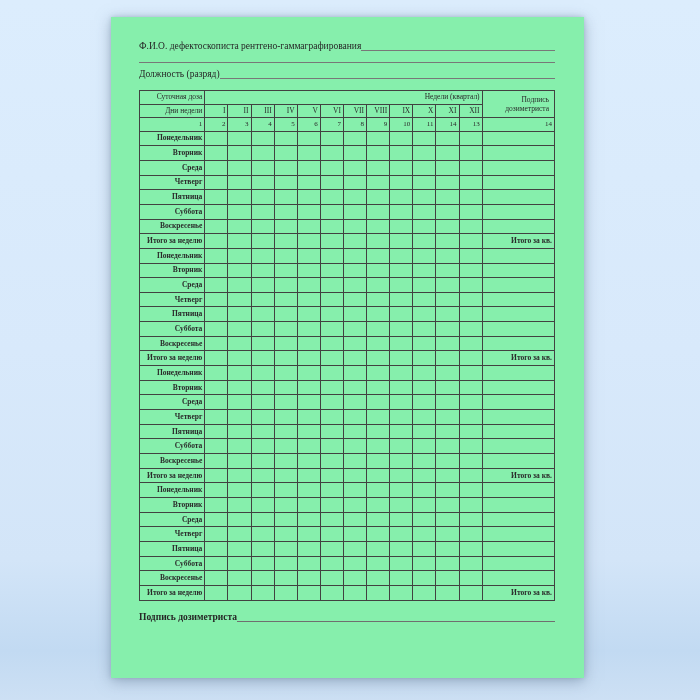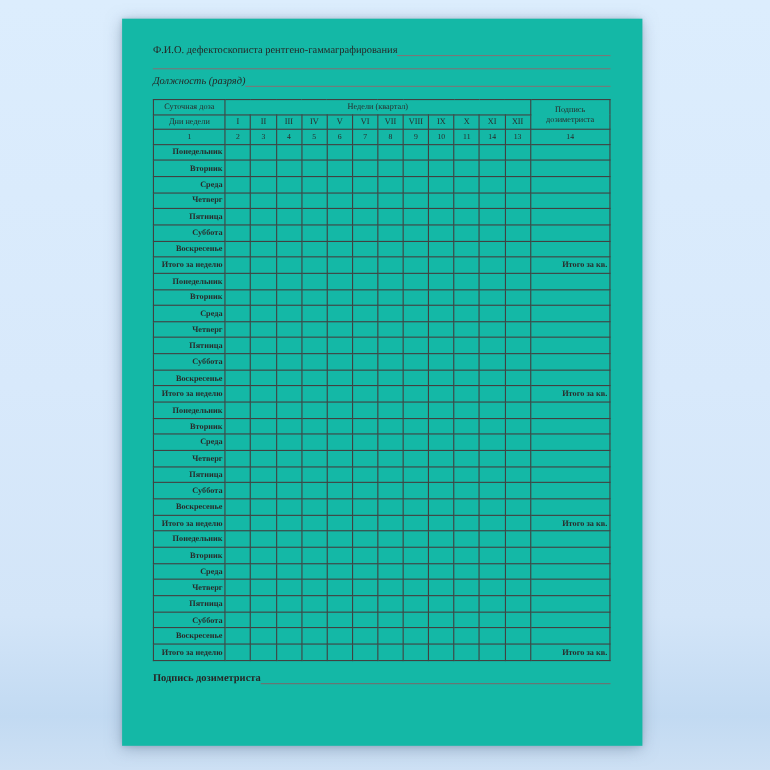--- a/index.html
+++ b/index.html
@@ -4,41 +4,41 @@
 <style>
   * { margin:0; padding:0; box-sizing:border-box; }
   html,body { width:700px; height:700px; overflow:hidden; }
   body {
     font-family:"Liberation Serif","DejaVu Serif",serif;
     background:linear-gradient(180deg,#dcedfd 0%,#d8e9fb 50%,#d3e5f8 80%,#c2daf2 93%,#cde0f4 100%);
     position:relative;
   }
   .page {
     position:absolute; left:111px; top:17px; width:473px; height:661px;
-    background:#14b8a6;
+    background:#86efac;
     box-shadow:0 3px 14px rgba(104,126,152,.55), 0 0 4px rgba(118,138,160,.35);
   }
   .content { position:absolute; left:28px; top:0; width:416px; }
   .hl { display:flex; align-items:flex-end; }
   .lbl { font-size:9.5px; color:#262626; white-space:nowrap; line-height:1.1; }
   .fill { flex:1 1 auto; border-bottom:1px solid #787878; height:1px; }
   #line-fio  { height:34px; }
   #line-cont { height:12px; }
   #line-birth { height:17px; }
-  #line-pos   { height:16px;font-style:italic; }
+  #line-pos   { height:16px; }
   #line-dev   { height:16px; }
   table {
     margin-top:11px; width:416px; height:511px;
     border-collapse:collapse; table-layout:fixed;
     font-size:7.5px; color:#2a2a2a;
   }
   td { border:1px solid #414141; padding:0 2px; height:13px; line-height:1.05; overflow:hidden; }
   td.left  { text-align:right; padding-left:3px; white-space:nowrap;font-weight:bold; }
   td.center{ text-align:center; }
-  tr.hdr td { height:12px; }
+  tr.hdr td { height:12px;text-align:right; }
   td.sig { font-size:7.5px; line-height:1.2; padding:0 5px; }
   td.num { font-size:7px; text-align:center; }
   .footer { margin-top:11px; }
   .footer .lbl { font-weight:bold; font-size:9.5px; }
   .footer .fill { border-bottom:1px solid #6f6f6f; }
 </style>
 </head>
 <body>
 
 <div class="page">

